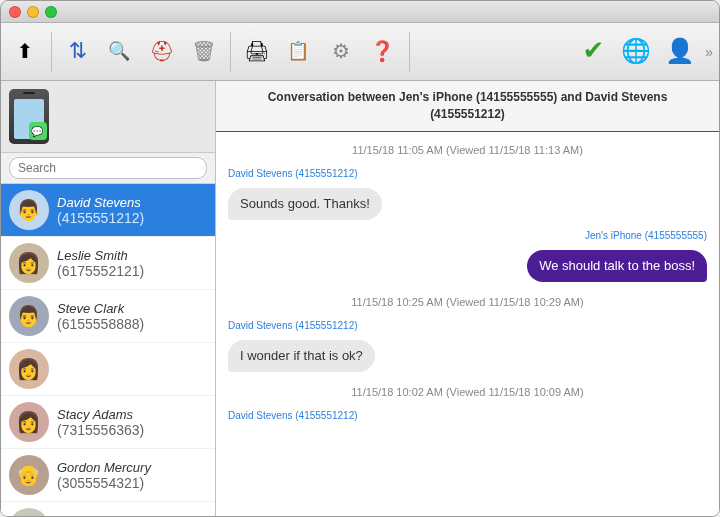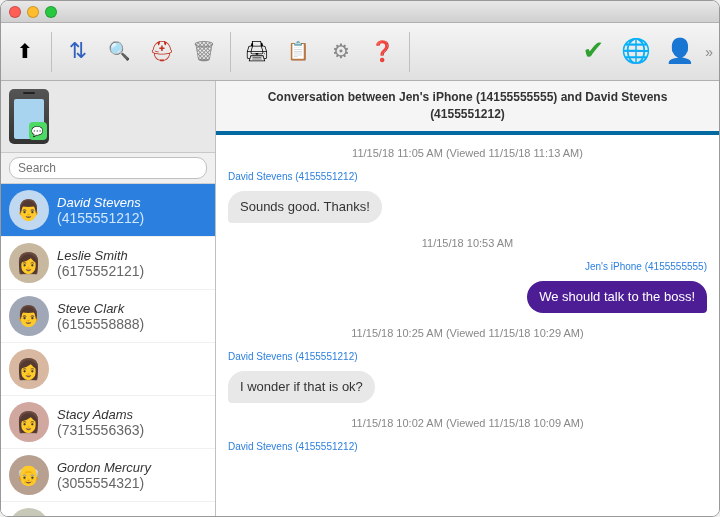--- a/index.html
+++ b/index.html
@@ -189,21 +189,21 @@
     
     .message-panel {
       flex: 1;
       display: flex;
       flex-direction: column;
       background: white;
     }
     .conversation-header {
       padding: 8px 16px;
       text-align: center;
-      border-bottom: 4px solid #0369a1;
+      border-bottom: 1px solid #0369a1;
       background: #f5f5f5;
     }
     .conversation-header-text {
       font-size: 12px;
       font-weight: 700;
       color: #333;
       line-height: 1.4;
     }
     .messages-area {
       flex: 1;
@@ -433,21 +433,20 @@
       <div class="conversation-header-text" id="conv-header">Conversation between Jen's iPhone
 (14155555555) and David Stevens
 (4155551212)</div>
     </div>
     <div class="messages-area" id="messages-area">
     <div class="msg-timestamp">11/15/18 11:05 AM (Viewed 11/15/18 11:13 AM)</div>
         <div class="msg-sender-label">David Stevens (4155551212)</div>
         <div class="msg-bubble-row left">
           <div class="msg-bubble received">Sounds good. Thanks!</div>
         </div>
-        <div class="msg-timestamp">11/15/18 10:53 AM</div>
         <div class="msg-sender-label right">Jen's iPhone (4155555555)</div>
         <div class="msg-bubble-row right">
           <div class="msg-bubble sent">We should talk to the boss!</div>
         </div>
         <div class="msg-timestamp">11/15/18 10:25 AM (Viewed 11/15/18 10:29 AM)</div>
         <div class="msg-sender-label">David Stevens (4155551212)</div>
         <div class="msg-bubble-row left">
           <div class="msg-bubble received">I wonder if that is ok?</div>
         </div>
         <div class="msg-timestamp">11/15/18 10:02 AM (Viewed 11/15/18 10:09 AM)</div>

